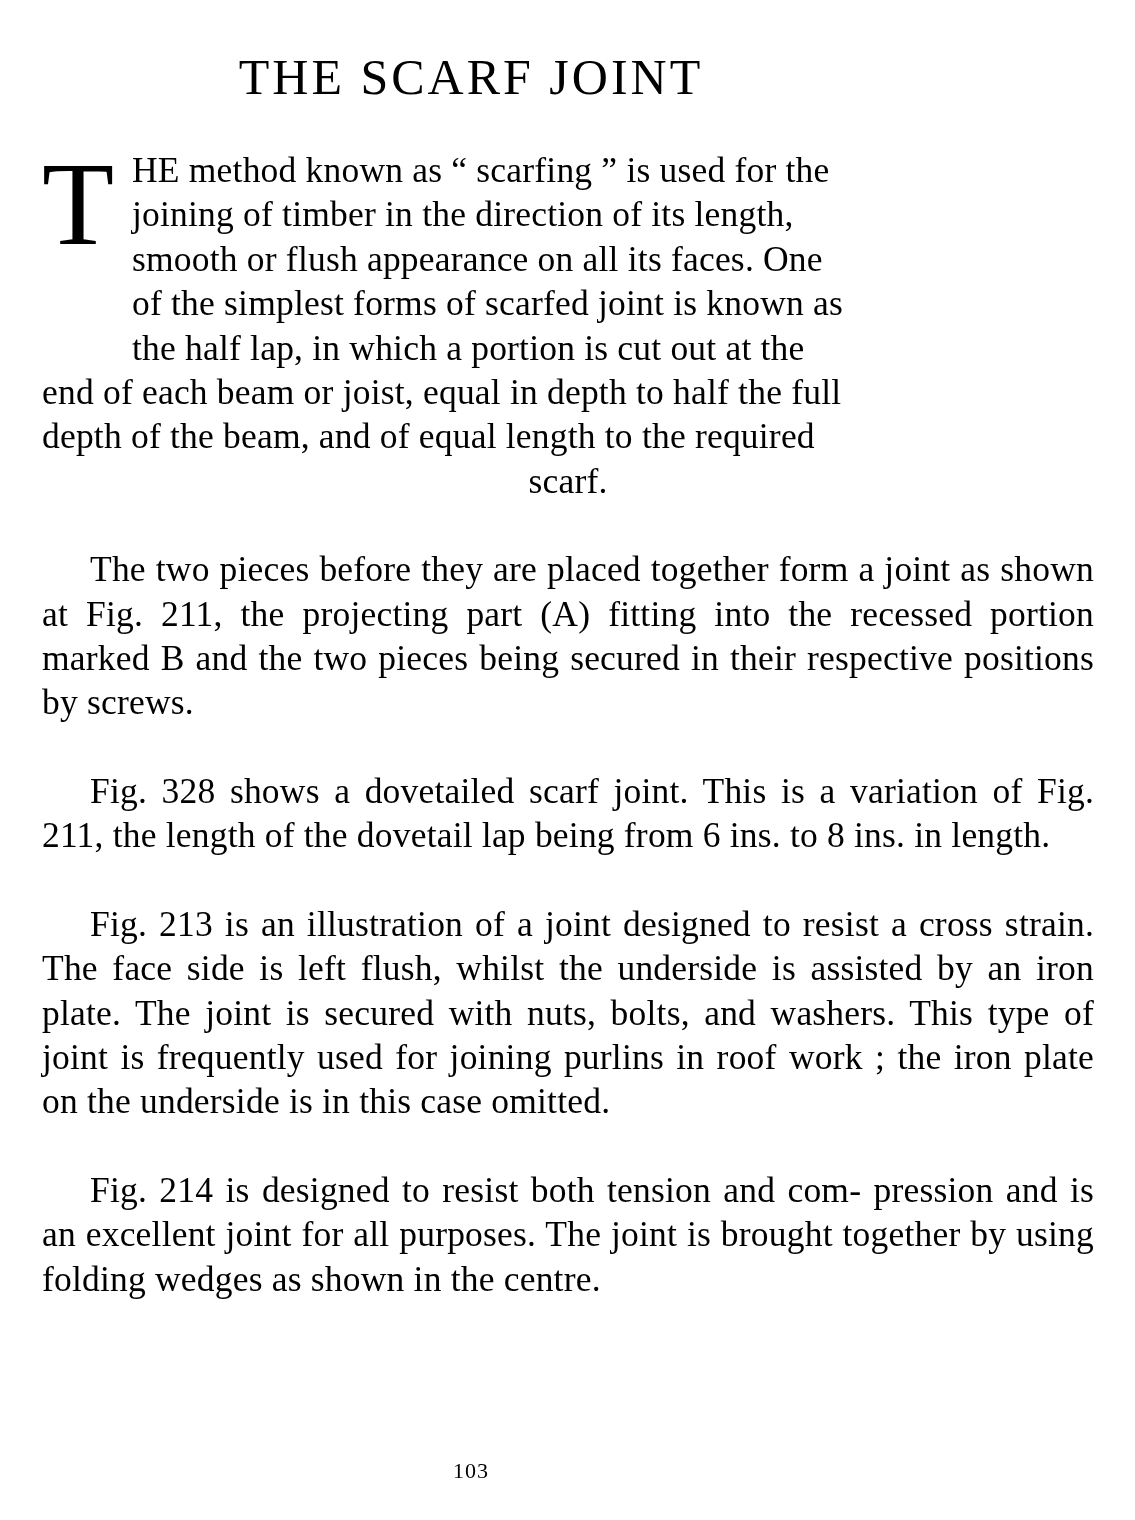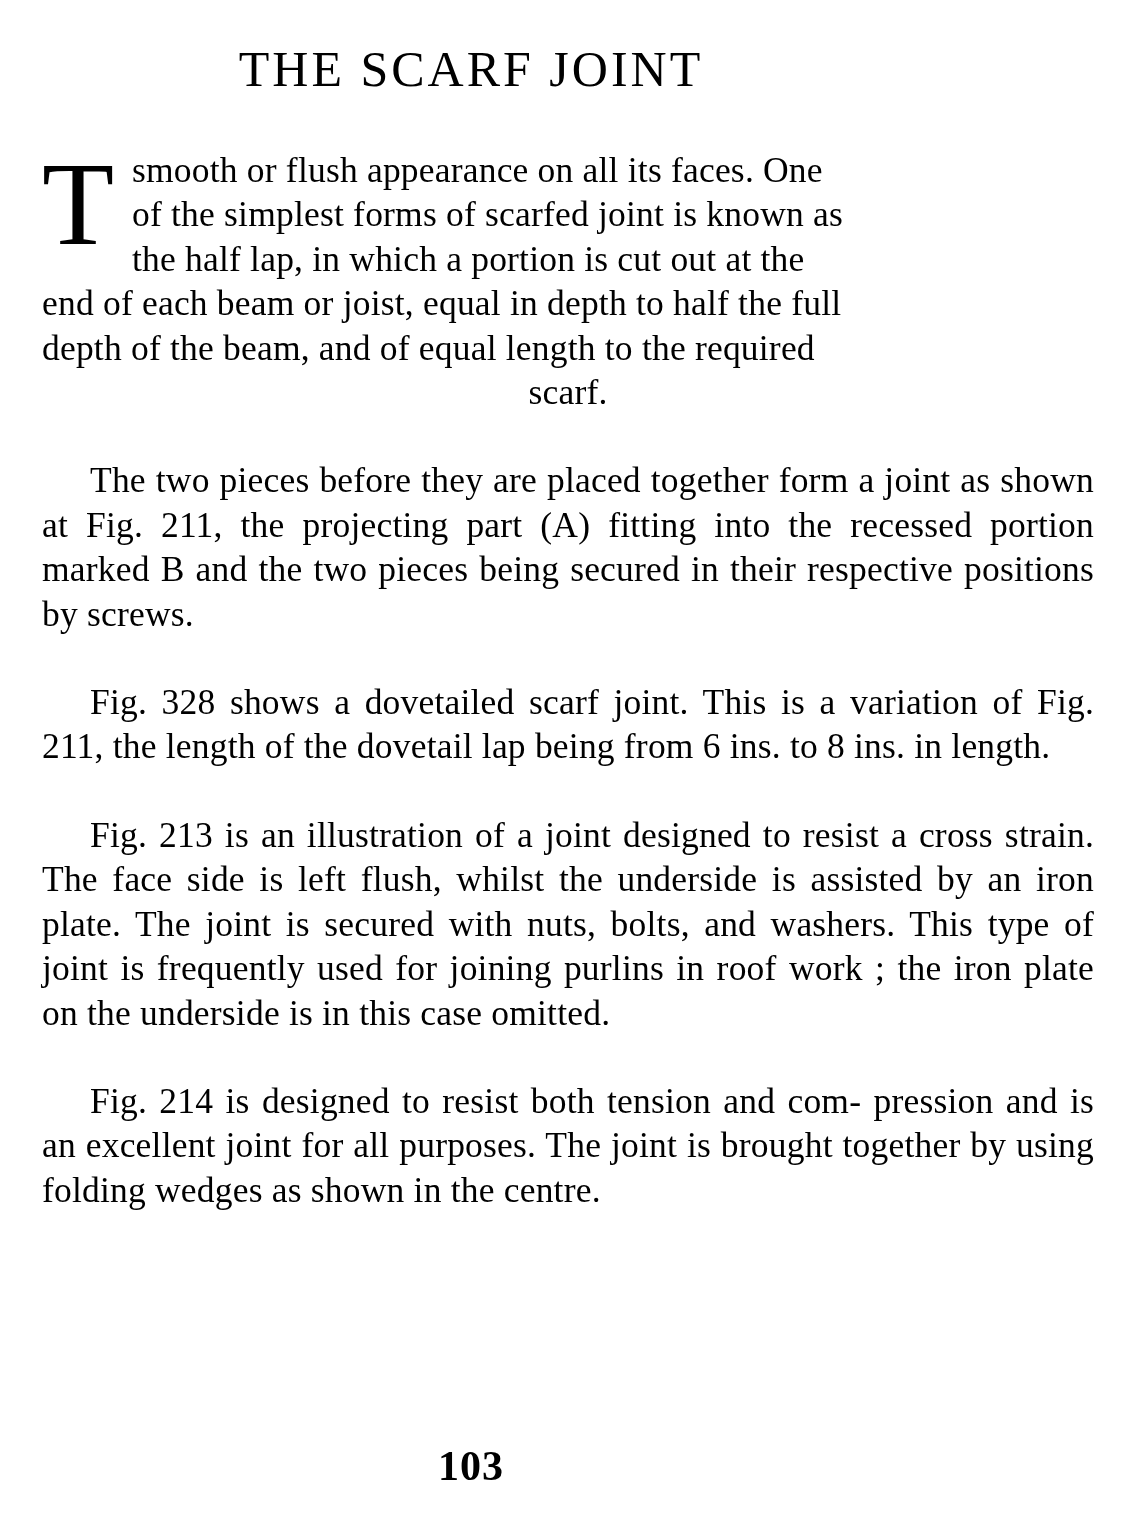--- a/index.html
+++ b/index.html
@@ -14,21 +14,21 @@
     color: #000000;
     position: relative;
     overflow: hidden;
   }
   .page {
     position: absolute;
     left: 0; top: 0;
     width: 942px;
     height: 1520px;
     box-sizing: border-box;
-    padding: 0;
+    padding: 8px;
   }
   .page-title {
     text-align: center;
     font-size: 50px;
     letter-spacing: 3px;
     font-weight: normal;
     margin: 40px 0 0 0;
     padding: 0;
     font-family: "Liberation Serif", serif;
   }
@@ -72,41 +72,42 @@
     padding-left: 90px;
     text-indent: 0;
   }
   .nohang {
     padding-left: 0;
   }
   .folio {
     position: absolute;
     left: 0;
     right: 0;
-    bottom: 30px;
+    bottom: 36px;
     text-align: center;
-    font-size: 42px;
+    font-size: 22px;
     letter-spacing: 1px;
-    font-weight: bold;
   }
   .lastline {
     text-align: center;
   }
 </style>
 </head>
 <body>
 
 <div class="page">
 
   <h1 class="page-title">THE SCARF JOINT</h1>
 
   <div class="body-col">
 
     <p class="first-par">
       <span class="dropcap">T</span>
+      <span class="ind hang">HE method known as “ scarfing ” is used for  the</span>
+      <span class="ind hang">joining  of  timber  in  the  direction  of  its  length,</span>
       <span class="ind hang">smooth  or  flush  appearance  on  all  its  faces.    One</span>
       <span class="ind hang">of  the  simplest  forms  of  scarfed  joint  is  known  as</span>
       <span class="ind hang">the  half  lap,  in  which  a  portion  is  cut  out  at  the</span>
       <span class="ind nohang">end of each beam or joist, equal in depth to half the full</span>
       <span class="ind nohang">depth  of  the  beam,  and  of  equal  length  to  the  required</span>
       <span class="ind nohang lastline">scarf.</span>
     </p>
 
     <p>
       <span>The two pieces before they are placed together form a</span>

